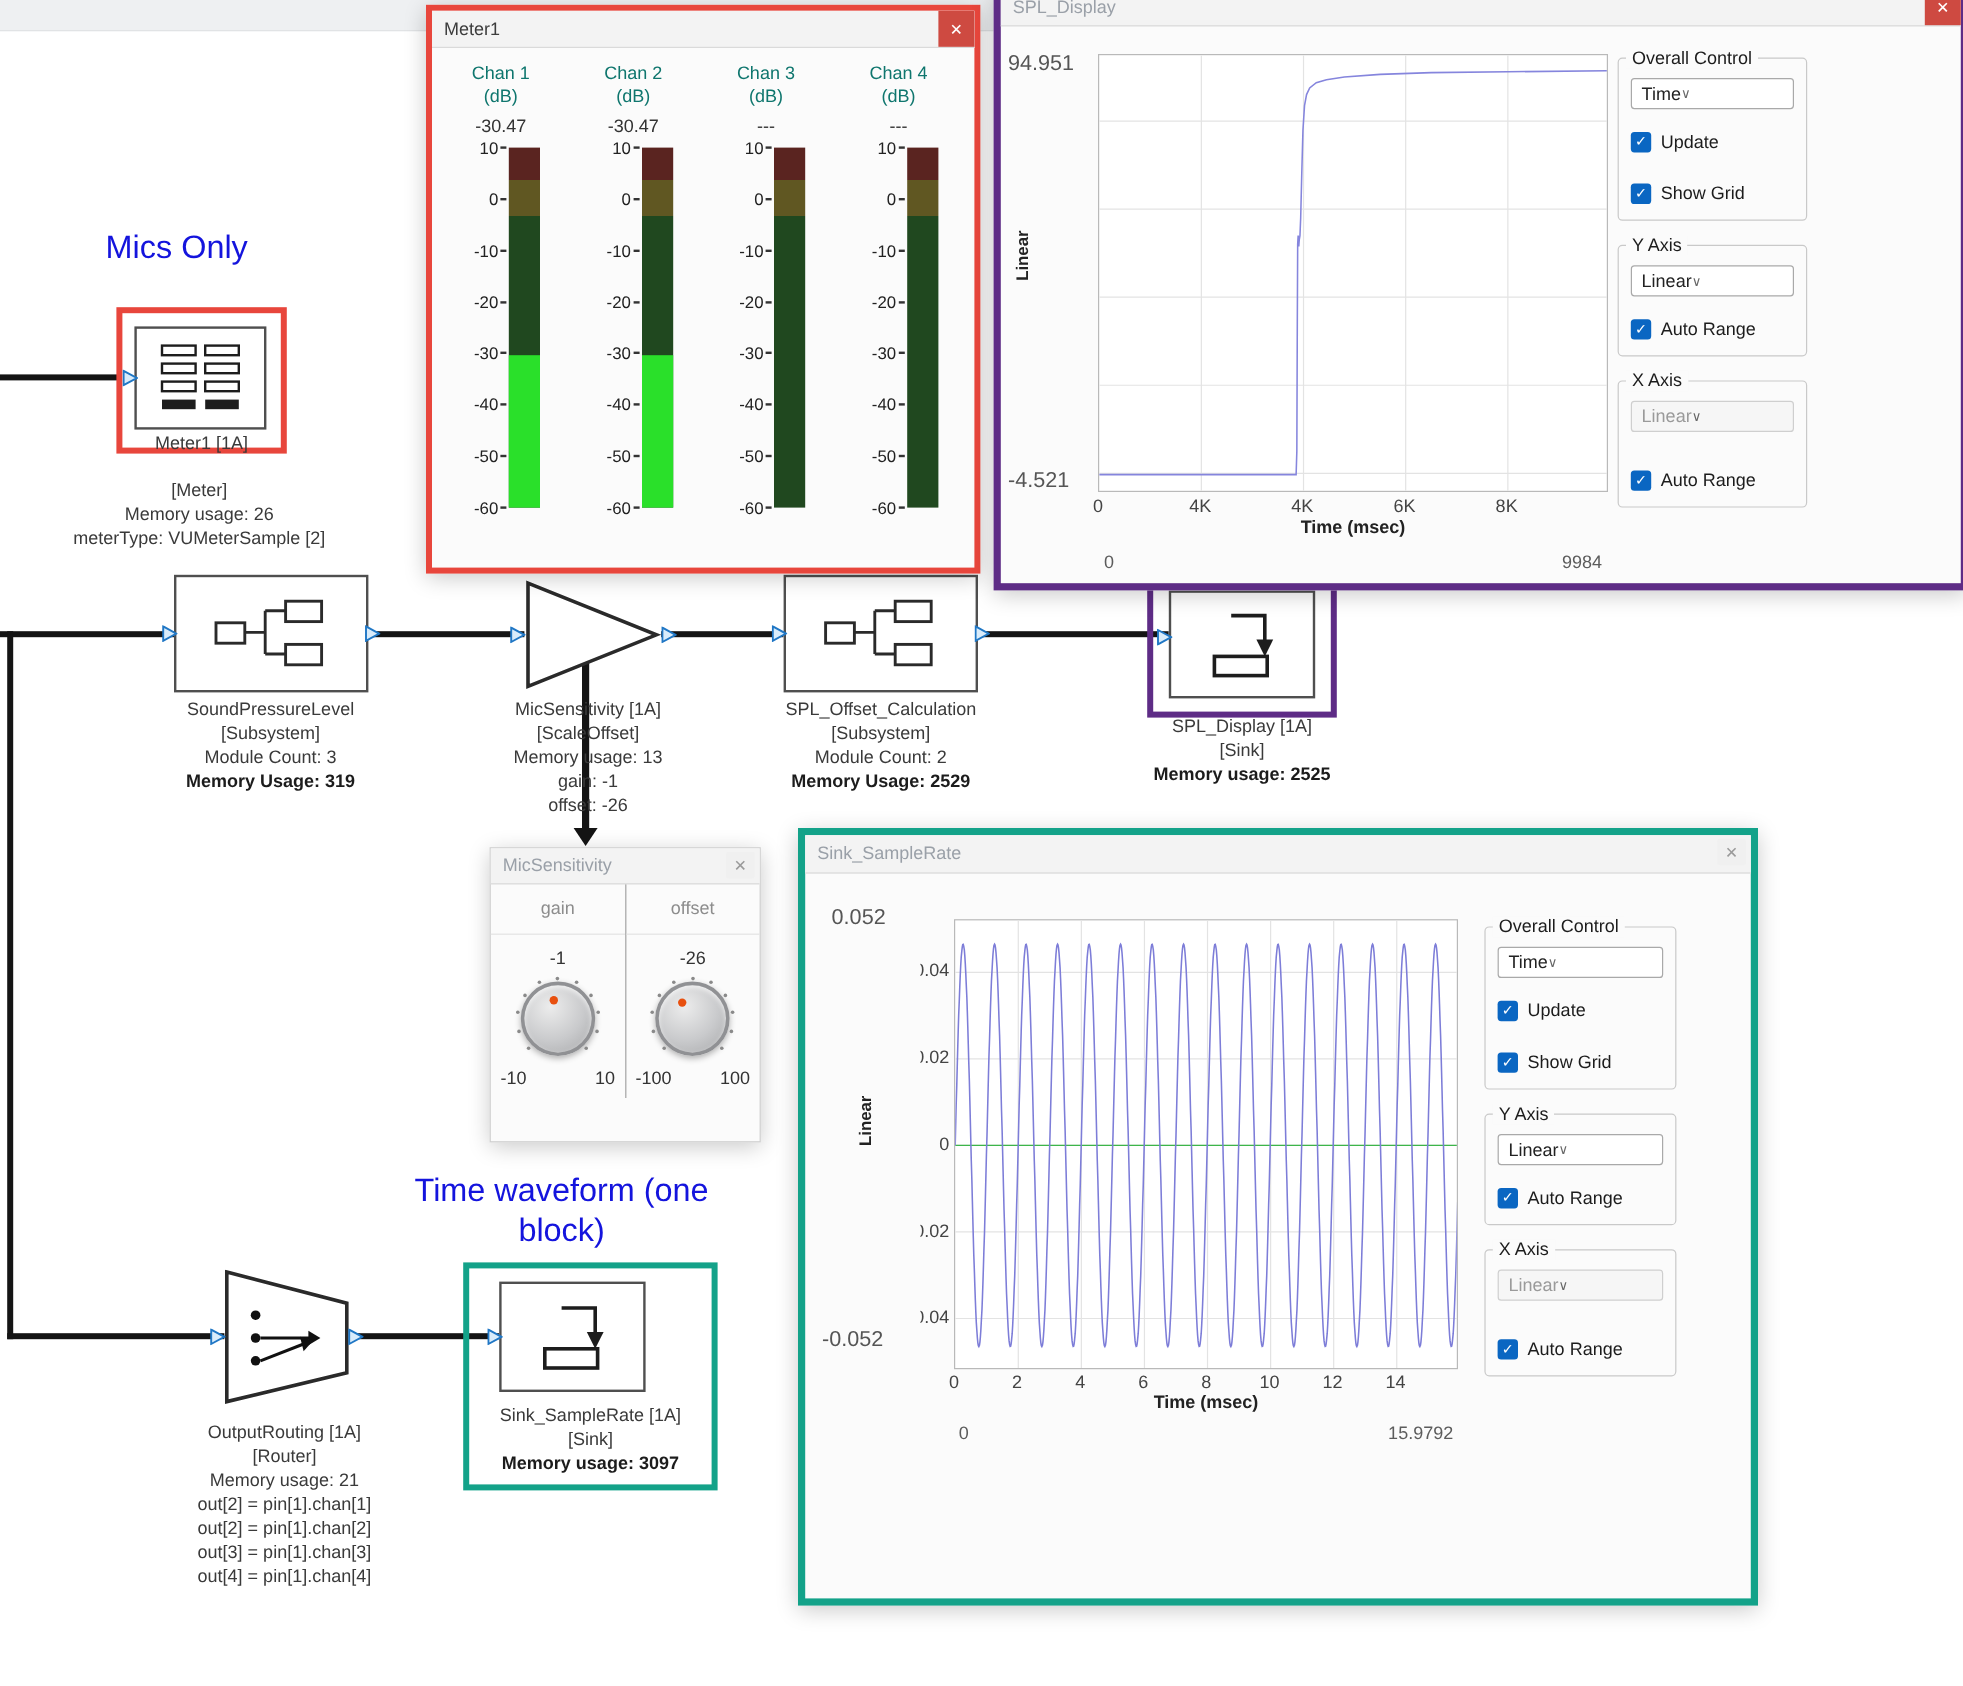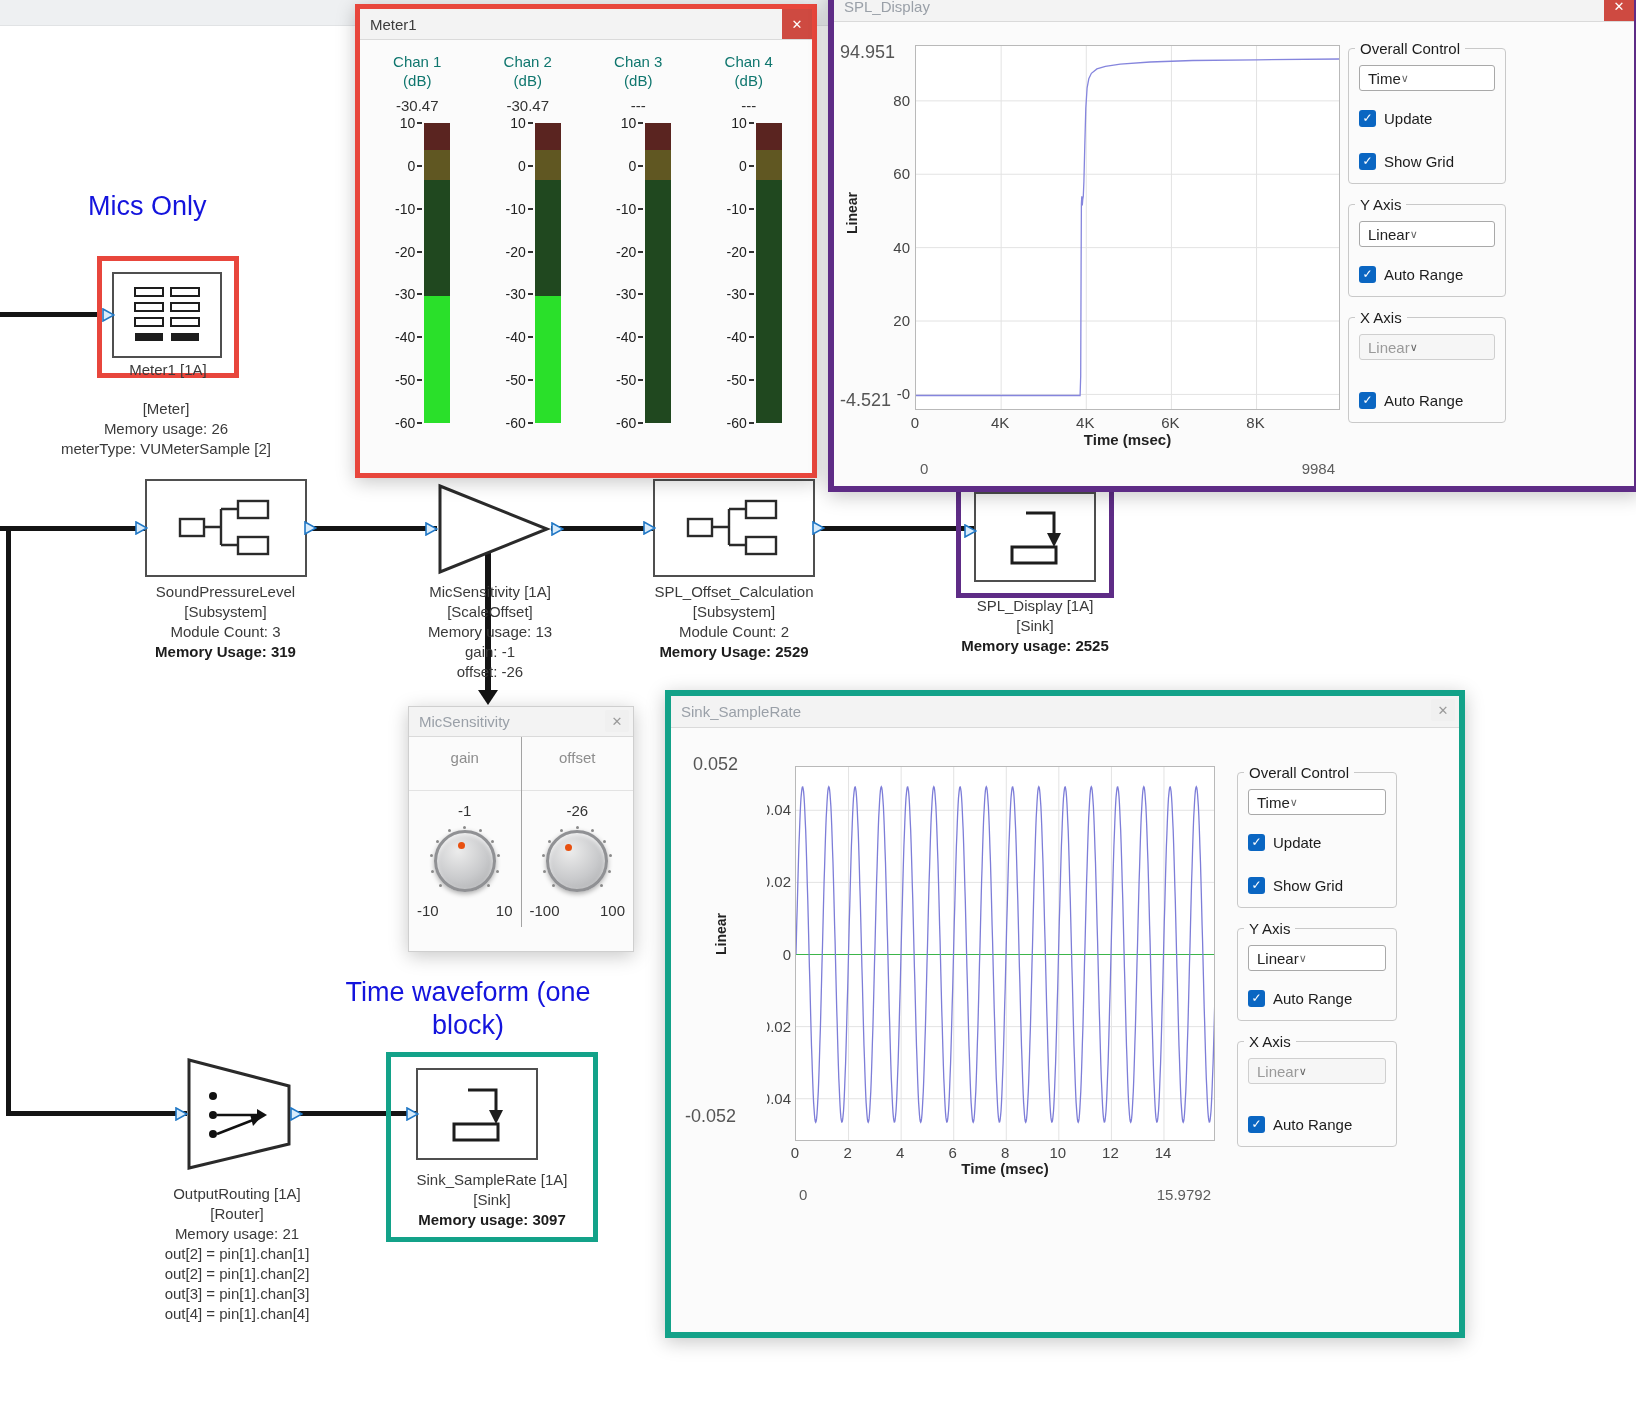--- a/index.html
+++ b/index.html
@@ -52,21 +52,21 @@
   .group-legend{position:absolute;top:-9px;left:6px;background:#fbfbfb;padding:0 5px;font-size:15px;color:#1c1c1c}
   .dd{display:flex;align-items:center;justify-content:flex-start;height:26px;border:1px solid #a9a9a9;border-radius:3px;background:#fff;padding:0 8px;font-size:15px;color:#222}
   .dd .arr{font-size:11px;color:#666}
   .dd.disabled{color:#9a9a9a;background:#f6f6f6;border-color:#cfcfcf}
   .cb{display:flex;align-items:center;margin-top:19px;font-size:15px;color:#1c1c1c}
   .cb-box{flex:0 0 17px;width:17px;height:17px;border-radius:3px;background:#0a66c2;color:#fff;font-size:12px;line-height:17px;text-align:center;margin-right:8px}
   
   .ms-grid{display:flex}
   .ms-col{flex:1;text-align:center;position:relative;padding:0 0 8px}
   .ms-col + .ms-col{border-left:1px solid #a3a3a3}
-  .ms-head{font-size:15px;color:#8d8d8d;padding:12px 0 24px;border-bottom:1px solid #e3e3e3}
+  .ms-head{font-size:15px;color:#8d8d8d;padding:12px 0 12px;border-bottom:1px solid #e3e3e3}
   .ms-val{font-size:15px;color:#333;padding:11px 0 2px}
   .knob-wrap{position:relative;width:76px;height:76px;margin:2px auto 0}
   .knob{position:absolute;left:7px;top:7px;width:62px;height:62px;border-radius:50%;background:radial-gradient(circle at 38% 32%,#ececec,#c9cacc 55%,#a7a8aa 100%);border:3px solid #909194;box-shadow:inset 0 2px 4px rgba(255,255,255,.7),0 2px 5px rgba(0,0,0,.3)}
   .knob-dot{position:absolute;width:7px;height:7px;border-radius:50%;background:#e8500f}
   .knob-tick{position:absolute;width:3px;height:3px;border-radius:50%;background:#8a8a8a}
   .ms-minmax{display:flex;justify-content:space-between;padding:0 8px;font-size:15px;color:#333;margin-top:3px}
 </style>
 </head>
 <body>
 
@@ -427,27 +427,20 @@
 
 <div class="window" style="left:828px;top:-14px;width:812px;height:506px;border:6px solid #5e2c86">
   <div class="titlebar" style="height:30px">
     <span class="title-gray">SPL_Display</span>
     <span class="close-red">✕</span>
   </div>
   <div class="scope-content" style="height:464px">
     <div class="ylab-max" style="left:6px;top:20px">94.951</div>
     <div class="linear-vert" style="left:10px;top:170px">Linear</div>
     <div class="ylab-min" style="left:6px;top:368px">-4.521</div>
-    <div class="yticks" style="left:38px;top:23px;width:40px;height:365px">
-        <div class="ytick" style="top: 54.8608px;">80</div>
-        <div class="ytick" style="top: 128.248px;">60</div>
-        <div class="ytick" style="top: 201.636px;">40</div>
-        <div class="ytick" style="top: 275.023px;">20</div>
-        <div class="ytick" style="top: 348.411px;">-0</div>
-      </div>
     <svg class="plot" style="left:81px;top:23px" width="425" height="365">
         <line class="gl" x1="85.13621794871796" y1="0" x2="85.13621794871796" y2="365"></line>
         <line class="gl" x1="170.2724358974359" y1="0" x2="170.2724358974359" y2="365"></line>
         <line class="gl" x1="255.40865384615384" y1="0" x2="255.40865384615384" y2="365"></line>
         <line class="gl" x1="340.5448717948718" y1="0" x2="340.5448717948718" y2="365"></line>
         <line class="gl" x1="0" y1="54.86081510374777" x2="425" y2="54.86081510374777"></line>
         <line class="gl" x1="0" y1="128.2483010294354" x2="425" y2="128.2483010294354"></line>
         <line class="gl" x1="0" y1="201.63578695512305" x2="425" y2="201.63578695512305"></line>
         <line class="gl" x1="0" y1="275.0232728808107" x2="425" y2="275.0232728808107"></line>
         <line class="gl" x1="0" y1="348.4107588064983" x2="425" y2="348.4107588064983"></line>

